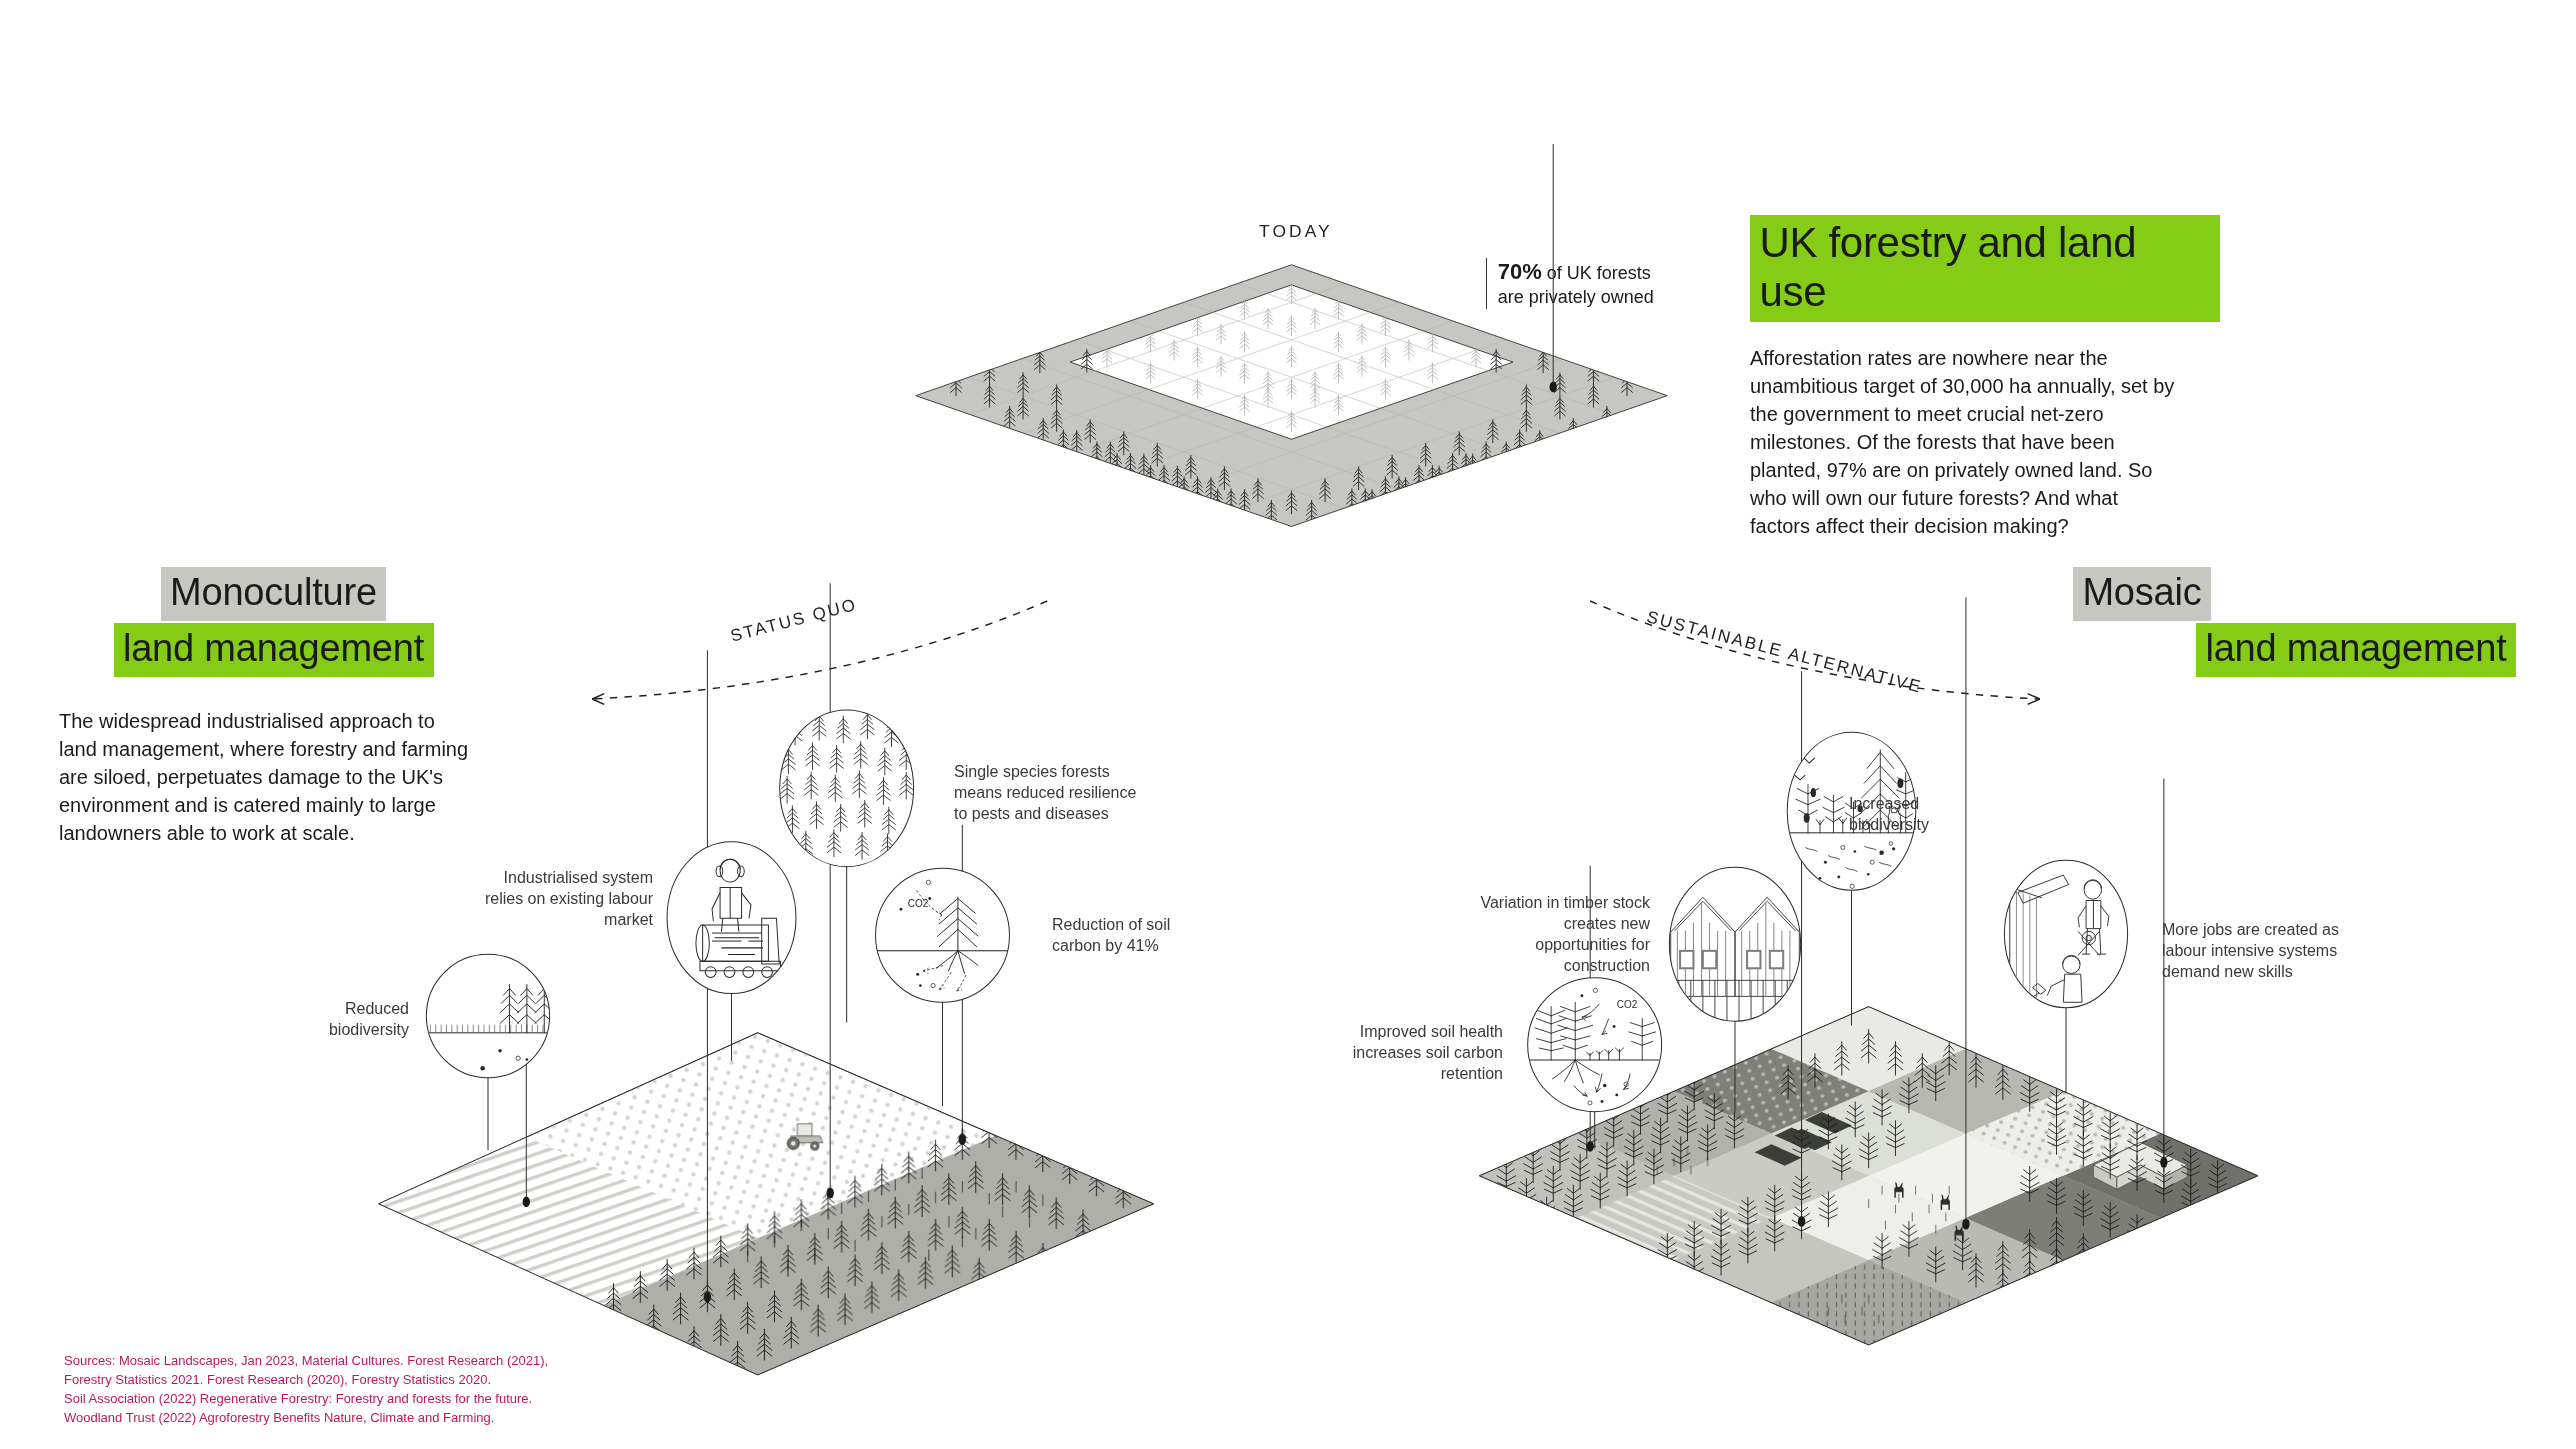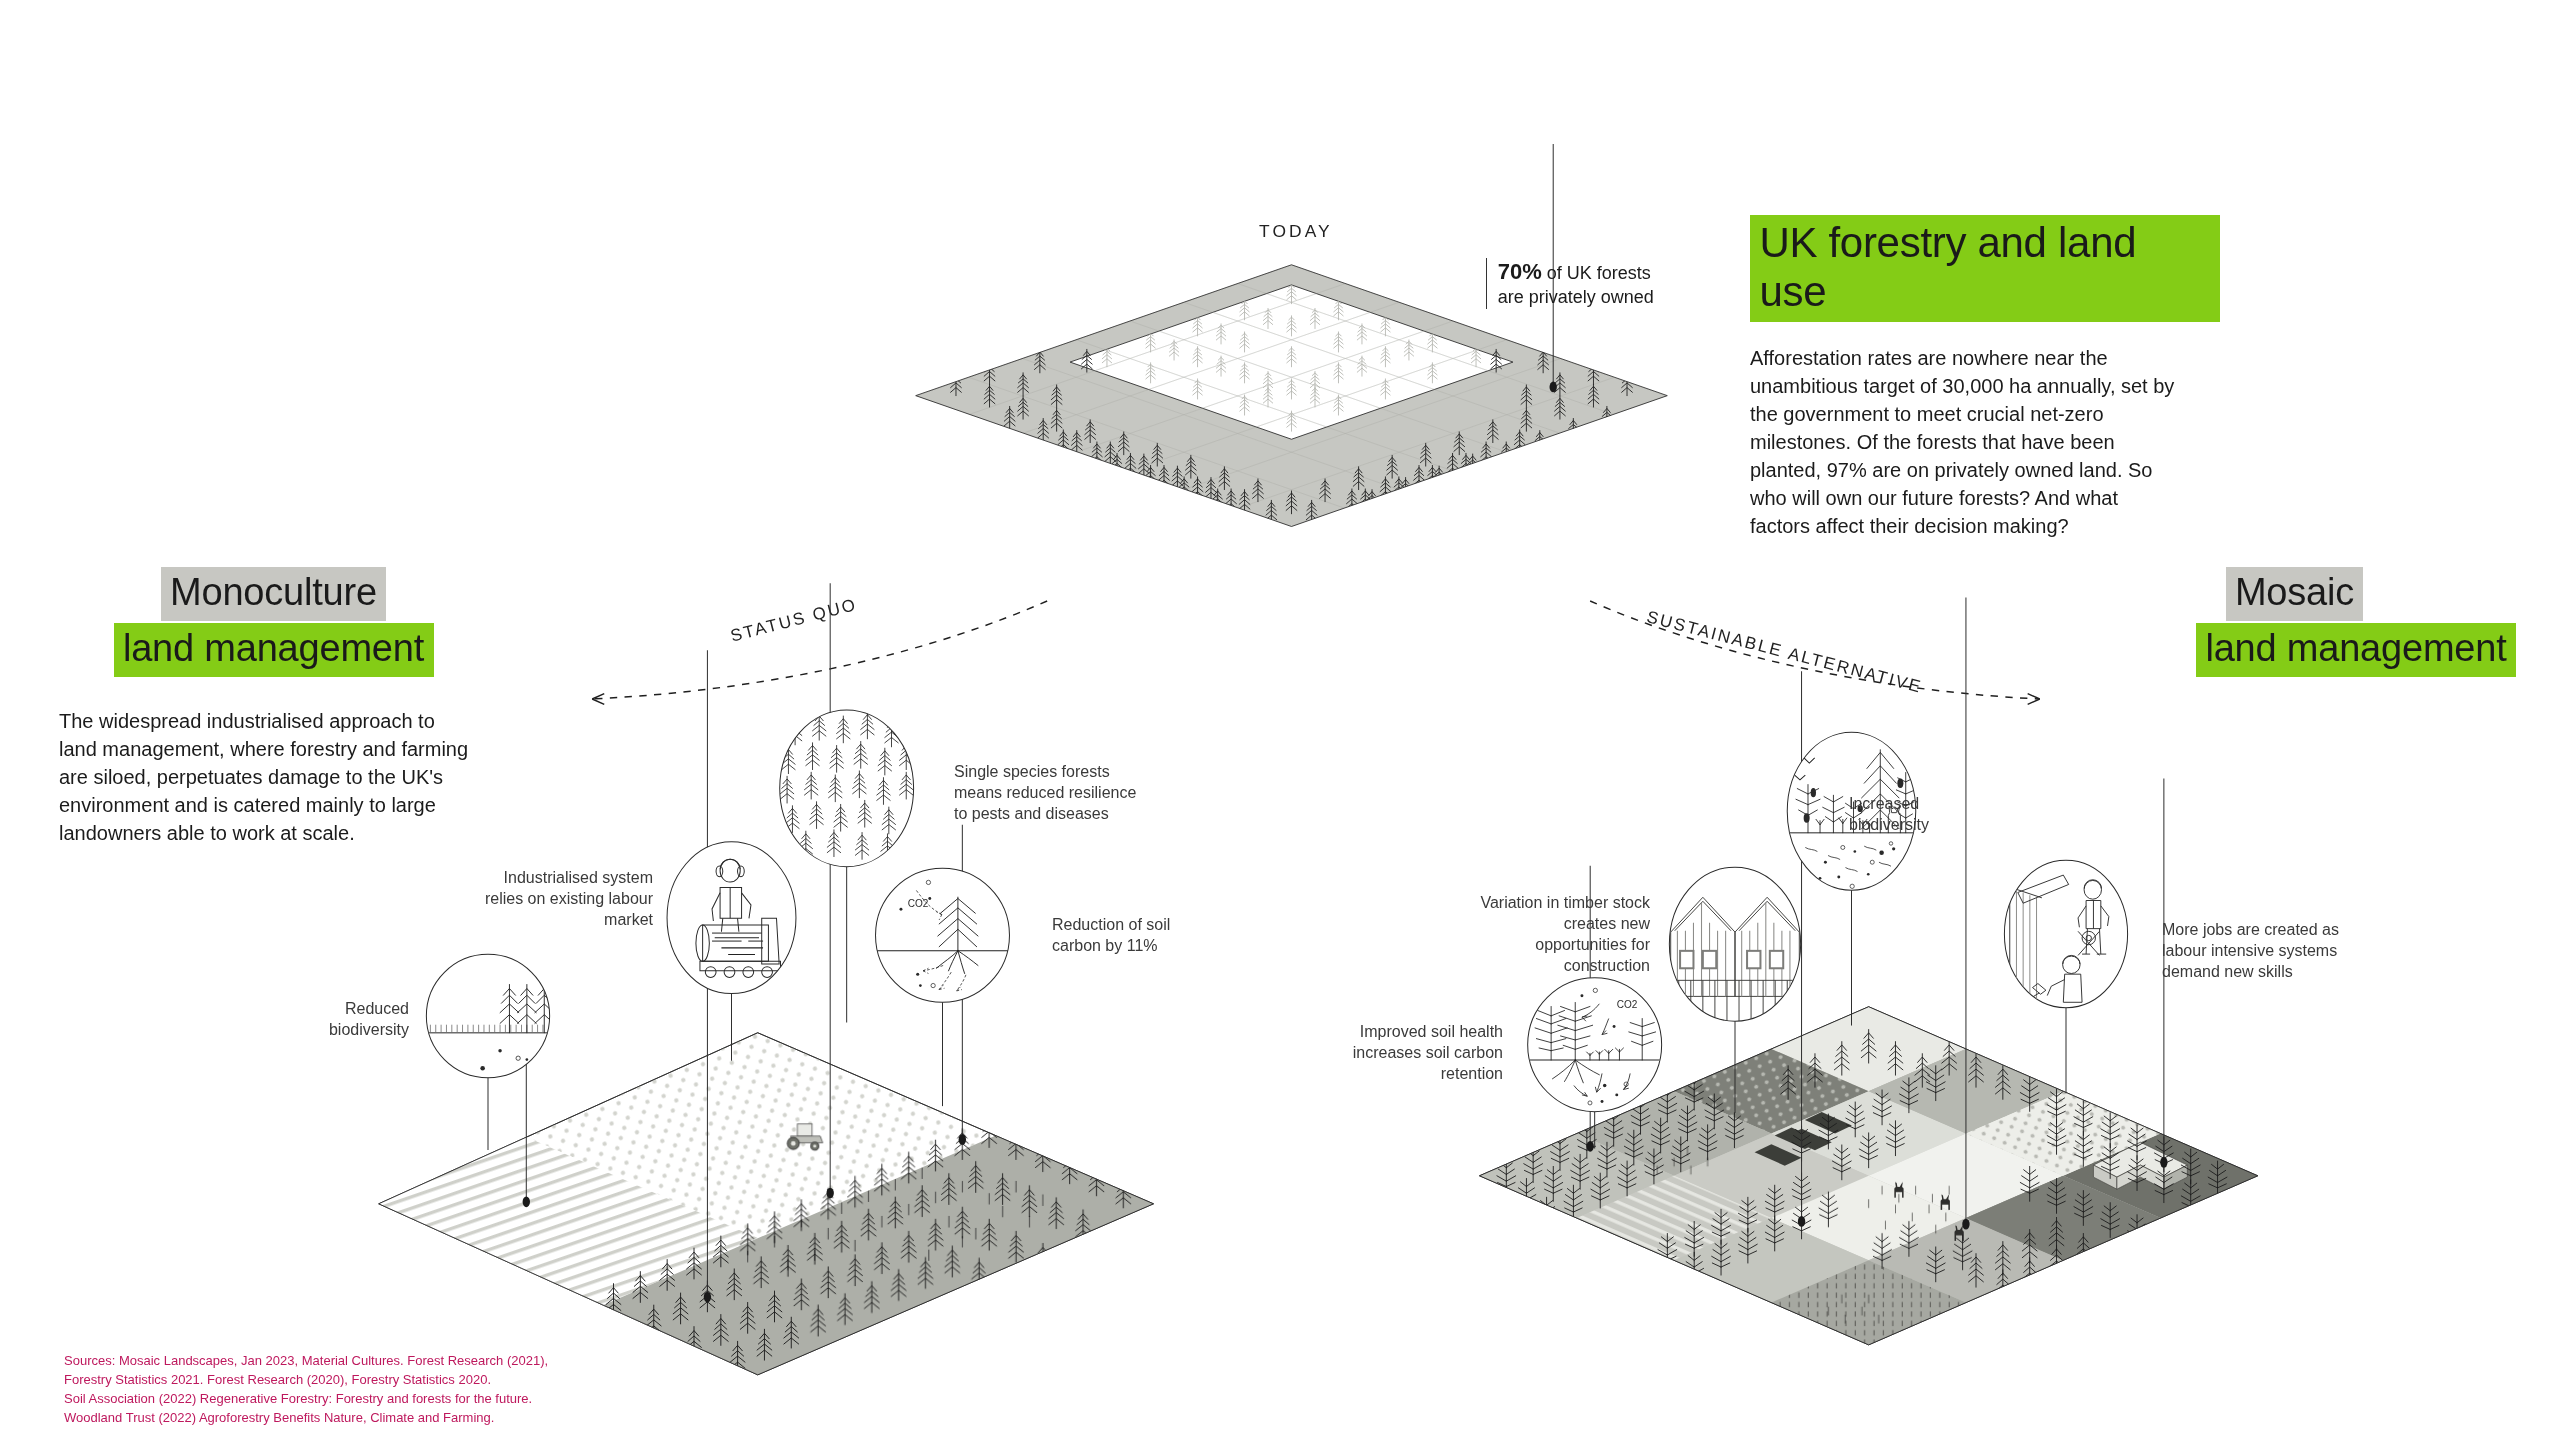--- a/index.html
+++ b/index.html
@@ -232,21 +232,21 @@
   <div class="h-side">
     <span class="hl-dark">Monoculture</span>
   </div>
   <div class="h-side" style="margin-top:2.7px;">
     <span class="hl-light">land management</span>
   </div>
   <div class="body-text" style="margin-top:29.5px;width:411px;">The widespread industrialised approach to land management, where forestry and farming are siloed, perpetuates damage to the UK's environment and is catered mainly to large landowners able to work at scale.</div>
 </div>
 
 <div class="abs" style="left:2073px;top:567px;width:443px;">
-  <div class="h-side" style="text-align:center;">
+  <div class="h-side" style="text-align:left;">
     <span class="hl-dark">Mosaic</span>
   </div>
   <div class="h-side" style="margin-top:2.7px;text-align:right;">
     <span class="hl-light">land management</span>
   </div>
 </div>
 
 <div class="abs" style="left:372px;top:1026px;">
 <svg width="805" height="416" viewBox="0 0 1200 620">
   <defs>
@@ -563,21 +563,21 @@
     <circle cx="86" cy="50" r="2.2" fill="#2a2a2a"></circle>
     <circle cx="43" cy="66" r="2.2" fill="#2a2a2a"></circle>
     <circle cx="68" cy="163" r="2.3" fill="#2a2a2a"></circle>
     <circle cx="72" cy="180" r="2" fill="#2a2a2a"></circle>
     <circle cx="91" cy="180" r="3.2" fill="none" stroke="#2a2a2a" stroke-width="1.1"></circle>
     <text x="53" y="62" font-family="Liberation Sans, sans-serif" font-size="15" fill="#2a2a2a">CO2</text>
   </g>
   <line x1="105" y1="205" x2="105" y2="360" stroke="#2f2f2f" stroke-width="1.5"></line>
 </svg>
 </div>
-<div class="abs callout l" style="left:1034px;top:914px;width:134px;">Reduction of soil carbon by 11%</div>
+<div class="abs callout l" style="left:1034px;top:914px;width:134px;">Reduction of soil carbon by 41%</div>
 
 <div class="abs" style="left:1466px;top:1000px;">
 <svg width="812" height="416" viewBox="0 0 1210 620">
   <defs>
     <clipPath id="mosClip">
           <path d="M600 10 L1180 262 L600 514 L20 262 Z"></path>
         </clipPath>
     <pattern id="stripeR" width="14" height="14" patternUnits="userSpaceOnUse" patternTransform="rotate(23.5)">
       <rect width="14" height="14" fill="#c8c9c3"></rect>
       <line x1="0" y1="4" x2="14" y2="4" stroke="#e6e7e2" stroke-width="5"></line>

